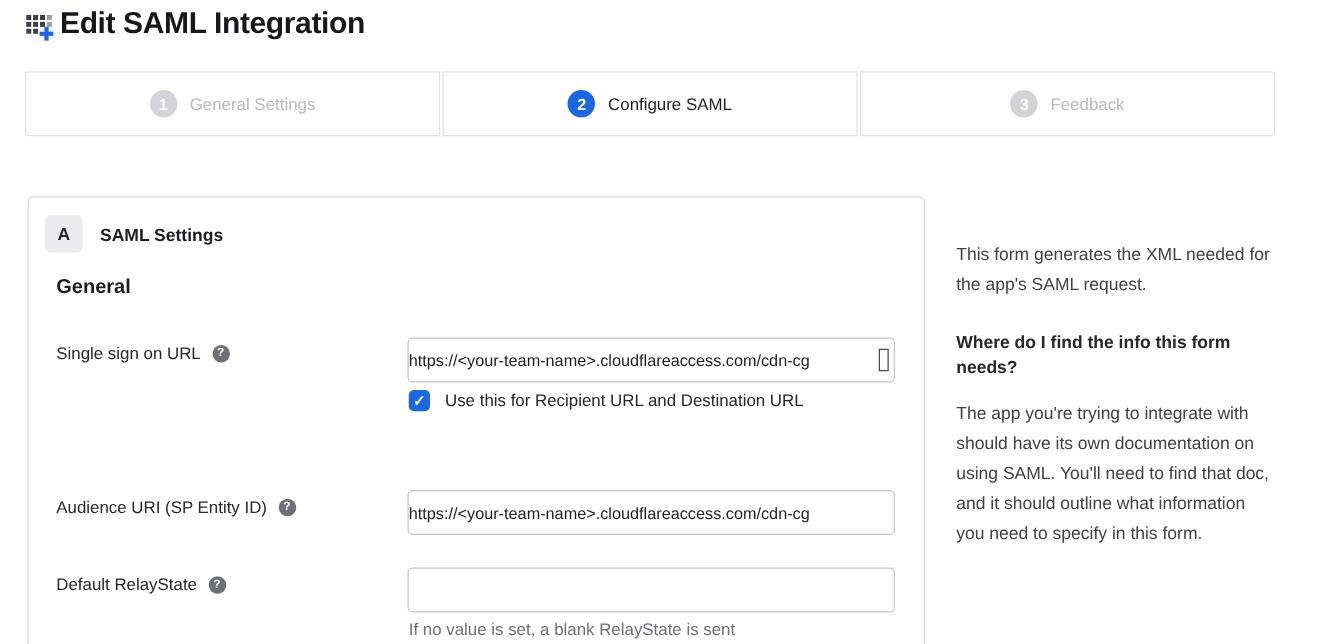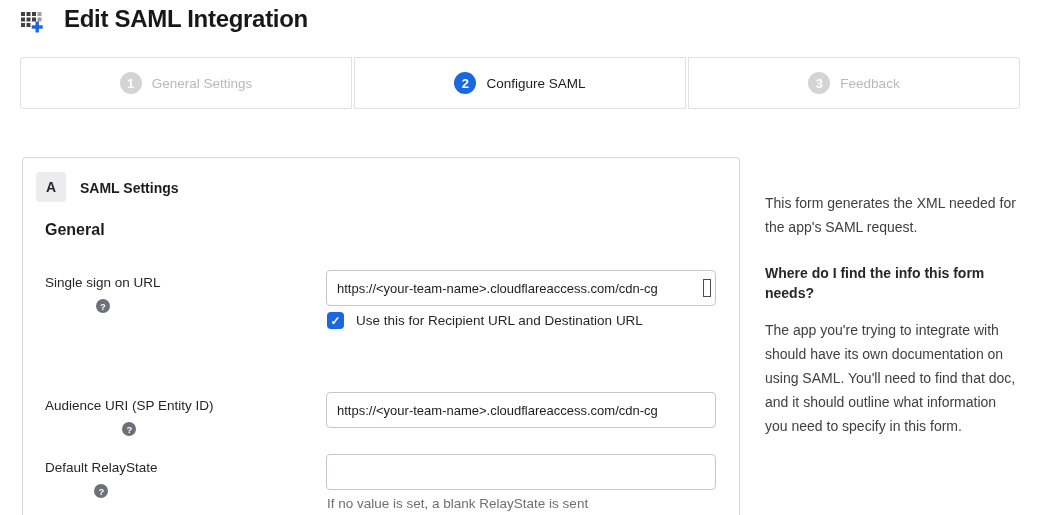--- a/index.html
+++ b/index.html
@@ -3,21 +3,21 @@
 <meta charset="utf-8">
 <style>
   * { margin:0; padding:0; box-sizing:border-box; }
   html,body { background:#fff; }
   .page {
     position:relative; width:1063px; height:515px; overflow:hidden;
     background:#fff; font-family:"Liberation Sans", sans-serif; color:#1d1d21;
   }
 
   
-  .app-header { position:absolute; left:18px; top:5px; display:flex; align-items:center;gap:16px; }
+  .app-header { position:absolute; left:18px; top:5px; display:flex; align-items:center; }
   .app-icon { width:27px; height:27px; margin-right:3px; }
   .page-title { font-size:24px; font-weight:700; letter-spacing:-0.3px; color:#17171c; }
 
   
   .wizard { position:absolute; left:20px; top:57px; width:1000px; height:52px; display:flex; gap:2px; }
   .step {
     flex:1; background:#fff; border:1px solid #e2e2e6;
     display:flex; align-items:center; justify-content:center; gap:10px; cursor:default;
   }
   .step:first-child { border-radius:3px 0 0 3px; }
@@ -40,38 +40,38 @@
   }
   .section-badge {
     position:absolute; left:13px; top:14px; width:30px; height:30px;
     background:#ececee; border-radius:4px;
     display:flex; align-items:center; justify-content:center;
     font-size:14px; font-weight:700; color:#26262b;
   }
   .section-title { position:absolute; left:57px; top:22px; font-size:14px; font-weight:700; }
   .group-title   { position:absolute; left:22px; top:63px; font-size:16px; font-weight:700; }
 
-  .field-label { position:absolute; left:22px; display:flex; align-items:center; gap:9px; font-size:13.5px; color:#26262b;flex-direction:column; }
+  .field-label { position:absolute; left:22px; display:flex; align-items:center; gap:9px; font-size:13.5px; color:#26262b; }
   .label-sso   { top:117px; }
   .label-aud   { top:240px; }
   .label-relay { top:302px; }
 
   .help-icon {
     width:14px; height:14px; border-radius:50%; background:#6f6f78; color:#fff;
     display:flex; align-items:center; justify-content:center;
     font-size:9.5px; font-weight:700; cursor:pointer; flex:0 0 auto;
   }
 
   .input-wrap { position:absolute; left:303px; width:390px; height:36px; }
   .wrap-sso   { top:112px; }
   .wrap-aud   { top:234px; }
   .wrap-relay { top:296px; }
   .text-input {
     width:100%; height:100%; border:1px solid #c6c6cc; border-radius:4px;
-    padding:0 10px; font-size:13px; color:#1d1d21; background:#fff;
+    padding:0 0; font-size:13px; color:#1d1d21; background:#fff;
     font-family:"Liberation Sans", sans-serif; outline:none;
     white-space:nowrap; overflow:hidden;
   }
   .text-cursor {
     position:absolute; right:5px; top:9px; width:8px; height:18px;
     border:1px solid #4a4a52; background:transparent;
   }
 
   .check-row { position:absolute; left:304px; display:flex; align-items:center; gap:12px; font-size:13.5px; color:#26262b; }
   .row-check-1 { top:154px; }

